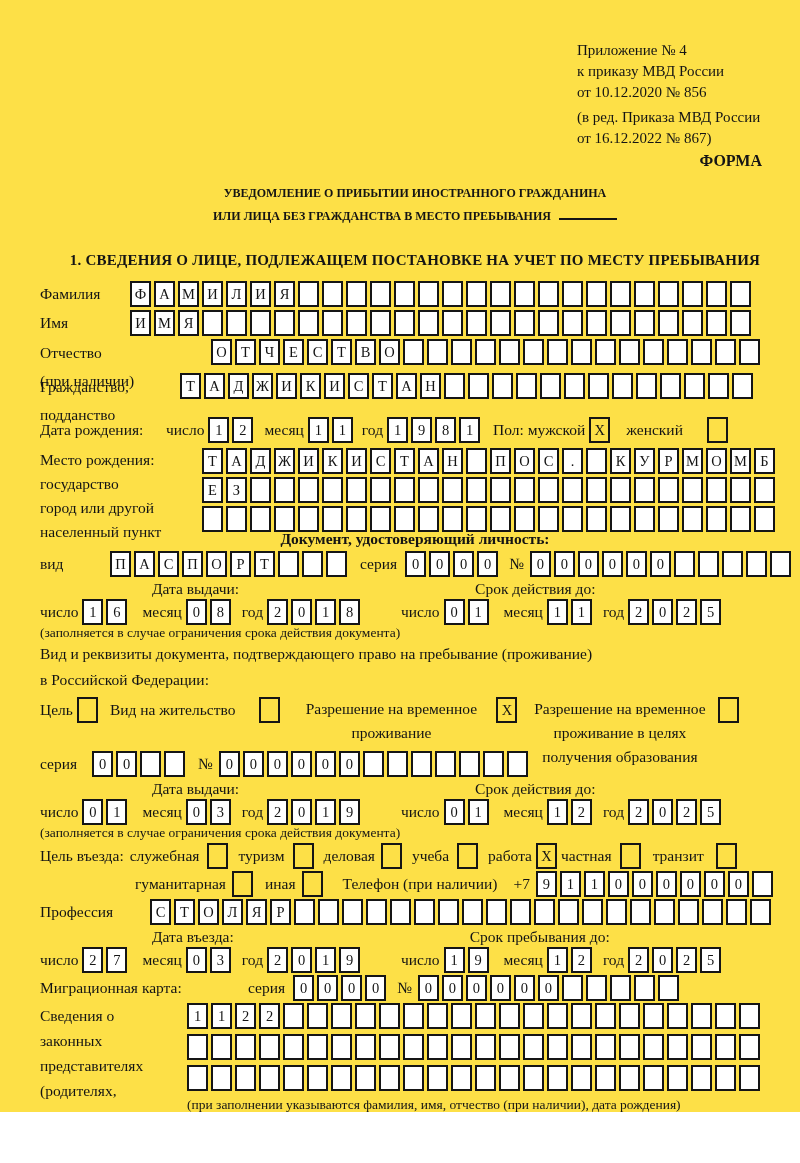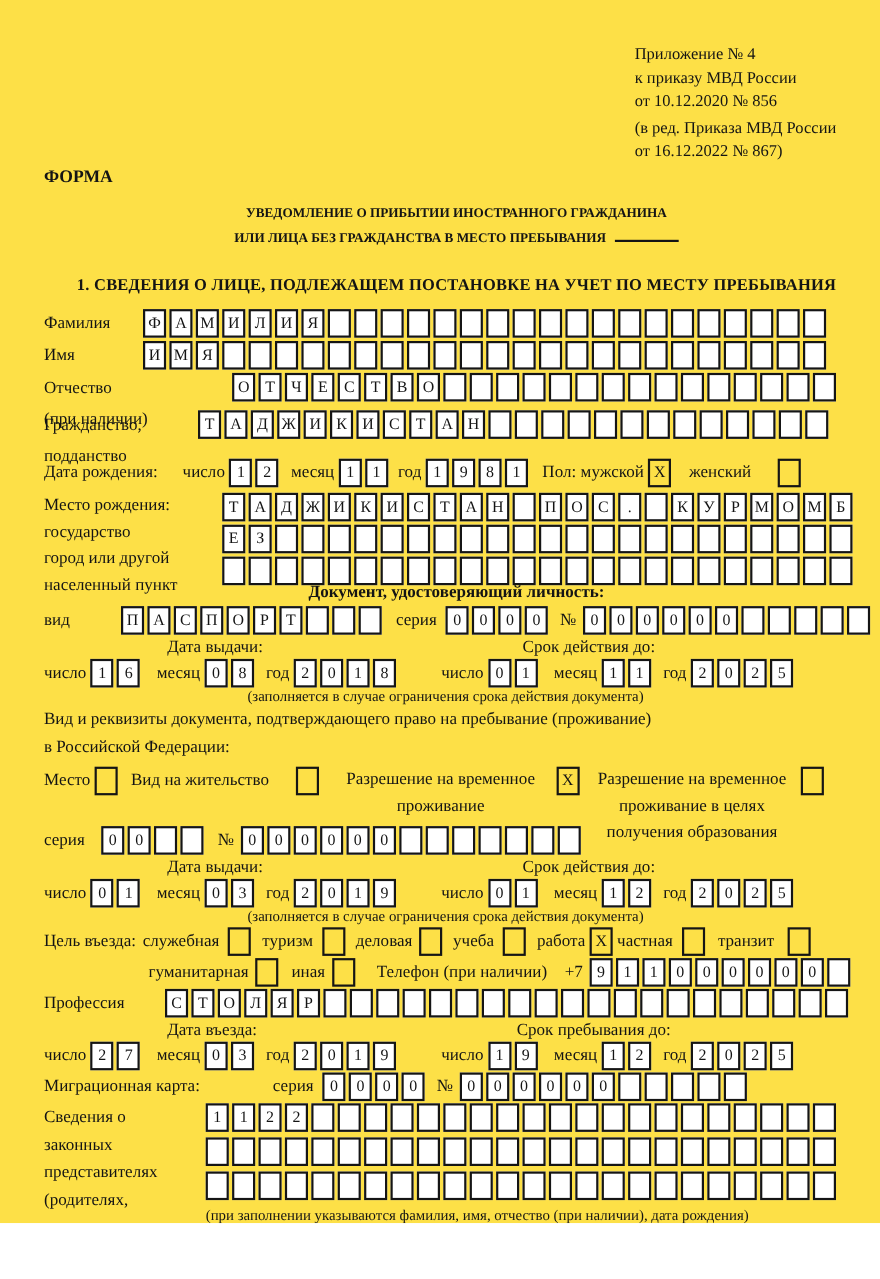--- a/index.html
+++ b/index.html
@@ -1,21 +1,21 @@
 <!DOCTYPE html>
 <html><head>
 <meta charset="utf-8">
 <style>
   html,body{margin:0;padding:0;background:#fff;}
   .page{position:relative;width:800px;height:1112px;background:#fde047;color:#141414;
         font-family:"Liberation Serif","DejaVu Serif",serif;font-size:15.5px;
         padding:40px 10px 0 40px;box-sizing:border-box;overflow:hidden;}
   .hdr{margin-left:537px;line-height:21px;font-size:15px;white-space:nowrap;}
   .hdr .mt4{margin-top:4px;}
-  .forma{text-align:left;padding-right:28px;font-weight:bold;font-size:16px;margin-top:3px;}
+  .forma{text-align:right;padding-right:28px;font-weight:bold;font-size:16px;margin-top:3px;}
   .title{text-align:center;font-weight:bold;font-size:12px;line-height:23px;margin-top:12px;}
   .uline{display:inline-block;width:58px;border-bottom:2px solid #141414;height:13px;margin-left:8px;}
   .sect{font-weight:bold;font-size:15px;margin-top:24px;text-align:center;letter-spacing:.2px;}
   .frow{display:flex;align-items:flex-start;}
   .cells{display:flex;flex-wrap:nowrap;}
   .cell{width:21px;height:26px;border:2px solid #151515;box-sizing:border-box;margin-right:3px;
         font-size:14.5px;line-height:22px;text-align:center;background:#fff;flex:none;}
   .checkbox{display:inline-block;width:21px;height:26px;border:2px solid #151515;box-sizing:border-box;
         font-size:14.5px;line-height:22px;text-align:center;vertical-align:top;flex:none;}
   .lbl{line-height:26px;flex:none;}
@@ -27,21 +27,21 @@
   .mt8{margin-top:8px}.mt12{margin-top:12px}.mt18{margin-top:18px}
   .ml4{margin-left:4px}.ml6{margin-left:6px}.ml8{margin-left:8px}.ml10{margin-left:10px}
   .ml12{margin-left:12px}.ml16{margin-left:16px}.ml24{margin-left:24px}
   .boxrow{margin-bottom:3px;}
   .dochdr{font-weight:bold;text-align:center;margin-top:-15px;height:20px;line-height:20px;}
   .dates-hdr{display:flex;height:20px;line-height:20px;margin-top:2px;}
   .dates-hdr .h1{margin-left:112px;}
   .dates-hdr .h2{margin-left:236px;}
   .dgrp{display:flex;align-items:center;}
   .dlbl{margin-right:4px;flex:none;}
-  .note{font-size:13.5px;text-align:center;padding-right:20px;height:16px;line-height:16px;}
+  .note{font-size:13.5px;text-align:left;padding-right:20px;height:16px;line-height:16px;}
   .intro{line-height:26px;}
   .visa-row{margin-top:4px;}
   .vlbl{line-height:24px;text-align:center;flex:none;}
   .v2l{width:190px;height:48px;}
   .v3l{width:185px;height:48px;overflow:visible;}
   .purpose{display:flex;align-items:flex-start;}
   .rep-note{font-size:13.5px;margin-top:6px;width:580px;}
   .repcol .lblcol{line-height:25px;}
 </style>
 </head>
@@ -398,21 +398,21 @@
   </div>
 
   <div class="note">(заполняется в случае ограничения срока действия документа)</div>
 
   <div class="intro">
     <div>Вид и реквизиты документа, подтверждающего право на пребывание (проживание)</div>
     <div>в Российской Федерации:</div>
   </div>
 
   <div class="frow visa-row">
-    <span class="lbl">Место</span>
+    <span class="lbl">Цель</span>
     <span class="checkbox ml4"></span>
     <span class="lbl ml12">Вид на жительство</span>
     <span class="checkbox ml24"></span>
     <span class="vlbl v2l ml16">Разрешение на временное проживание</span>
     <span class="checkbox ml10">X</span>
     <span class="vlbl v3l ml10">Разрешение на временное проживание в целях получения образования</span>
     <span class="checkbox ml6"></span>
   </div>
 
   <div class="frow mt6">

